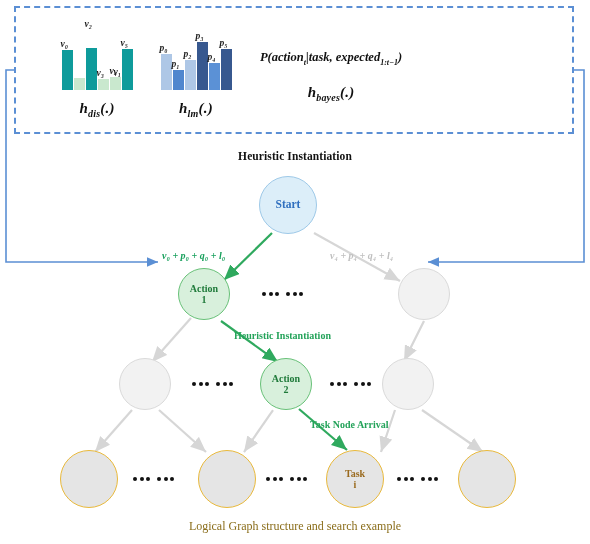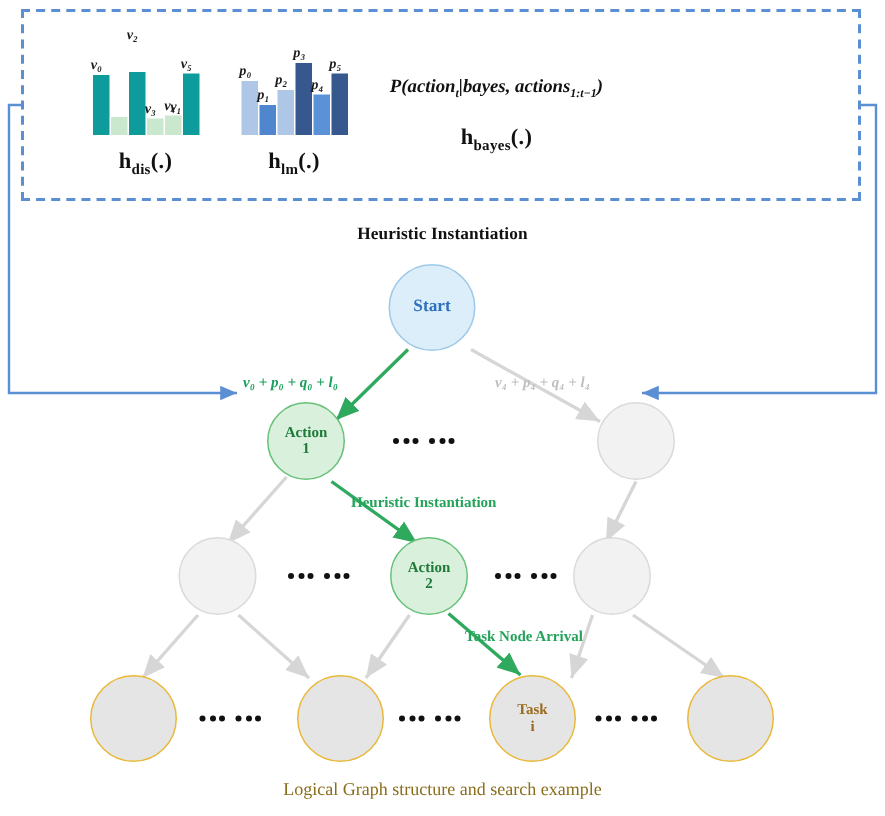--- a/index.html
+++ b/index.html
@@ -38,21 +38,21 @@
   .barwrap{position:relative;display:flex;flex-direction:column;justify-content:flex-end;align-items:center;}
   .bar{width:11px;display:block;}
   .blabel{
     position:absolute;
     font-style:italic;font-weight:bold;
     font-size:9.5px;color:#1a1a1a;
     white-space:nowrap;
     line-height:1;
   }
   .hname{
-    font-weight:bold;font-size:15px;color:#111;
+    font-style:italic;font-weight:bold;font-size:15px;color:#111;
     margin-top:10px;letter-spacing:.2px;
   }
   .hname sub{font-size:10px;}
 
   
   .formula{
     font-style:italic;font-weight:bold;font-size:12.5px;color:#111;
     white-space:nowrap;line-height:1.25;
   }
   .formula sub{font-size:8px;font-style:italic;}
@@ -218,21 +218,21 @@
           <span class="bar" style="height:41px;background:#37588F;"></span>
         </div>
       </div>
       <div class="hname">
         <span>h</span><sub>lm</sub><span>(.)</span>
       </div>
     </div>
 
     <div class="heur-cell" style="left:215px;top:42px;width:200px;">
       <div class="formula">
-        <span>P(action</span><sub>t</sub><span>|bayes, actions</span><sub>1:t−1</sub><span>)</span>
+        <span>P(action</span><sub>t</sub><span>|task, expected</span><sub>1:t−1</sub><span>)</span>
       </div>
       <div class="hname" style="margin-top:16px;">
         <span>h</span><sub>bayes</sub><span>(.)</span>
       </div>
     </div>
 
   </div>
 
   <div class="cap-heur">Heuristic Instantiation</div>
 

